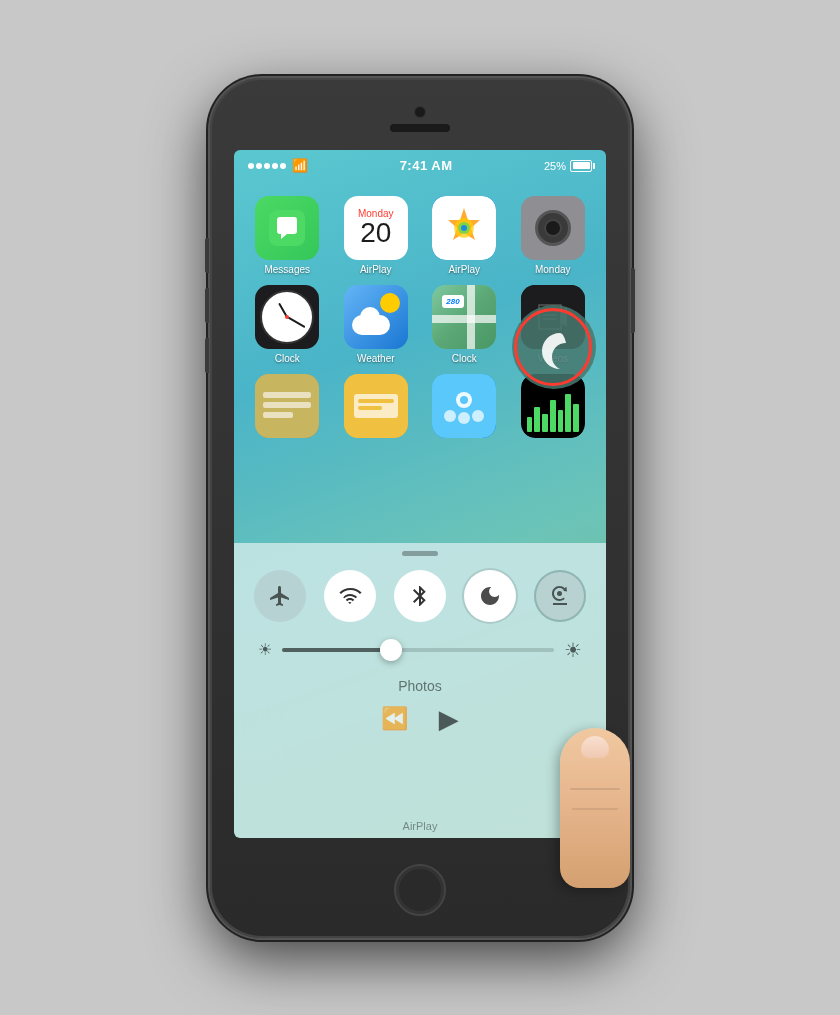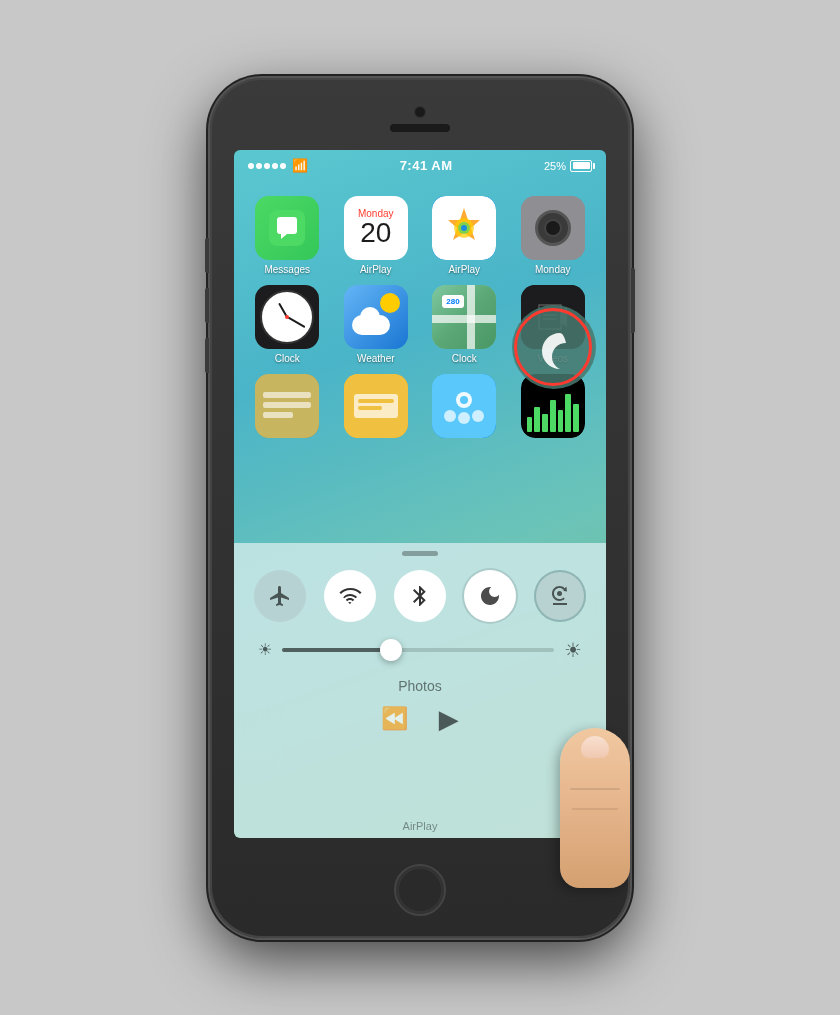--- a/index.html
+++ b/index.html
@@ -255,20 +255,21 @@
     }
 
     
     .app-clock .app-icon-img {
       background: #1c1c1e;
     }
 
     
     .app-maps .app-icon-img {
       background: linear-gradient(135deg, #7ec8a0 0%, #5ba876 100%);
+      font-style: italic;
     }
 
     
     .app-videos .app-icon-img {
       background: #1c1c1e;
     }
 
     
     .app-row3a .app-icon-img { background: linear-gradient(135deg, #c8b560 0%, #a0904a 100%); }
     .app-row3b .app-icon-img { background: linear-gradient(135deg, #f0c040 0%, #e0a830 100%); }

